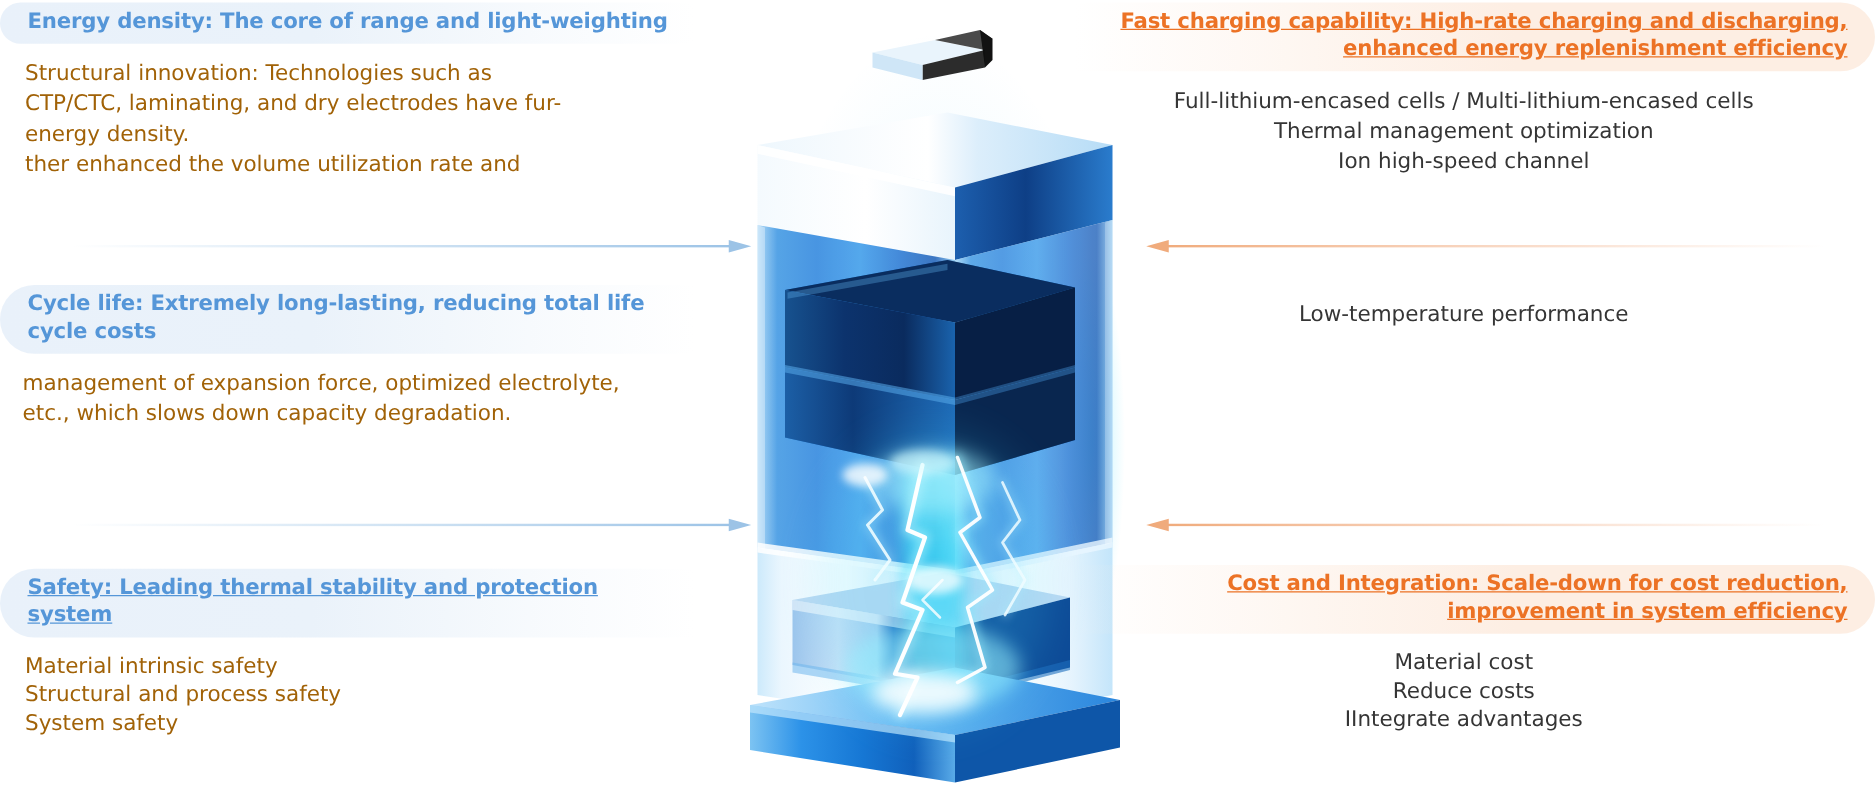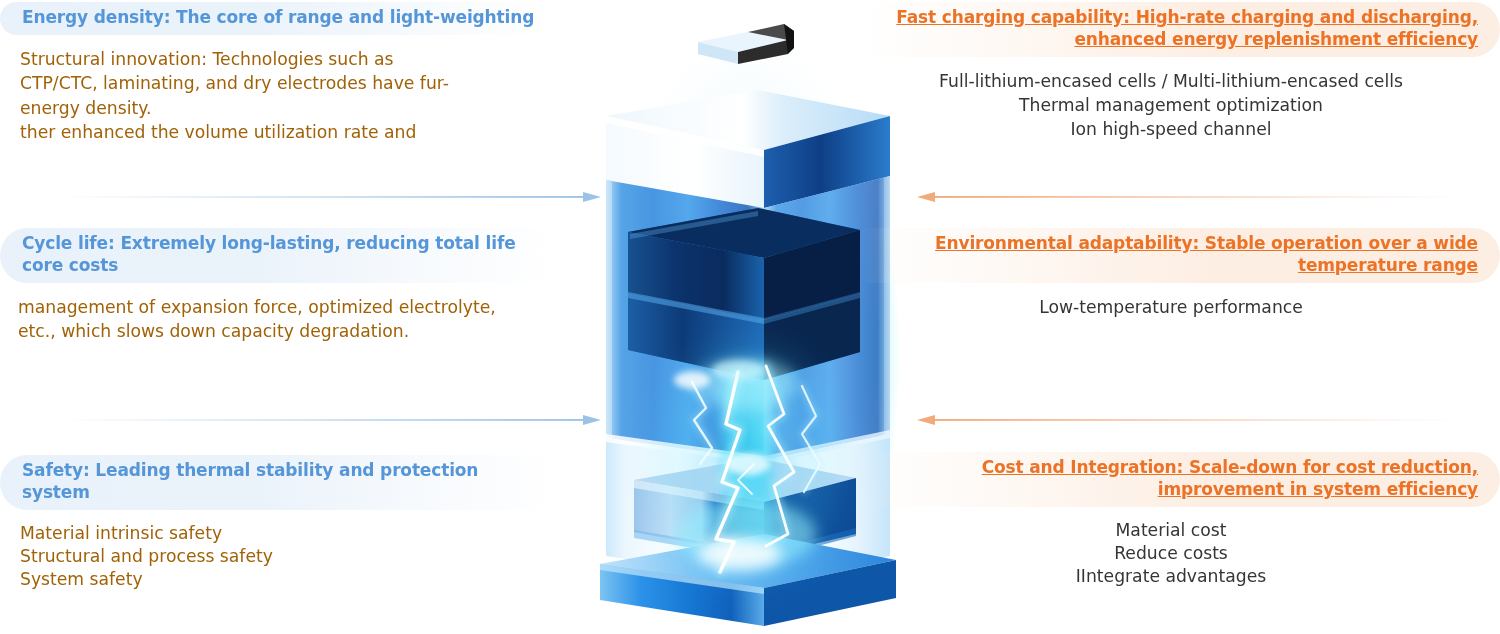--- a/index.html
+++ b/index.html
@@ -115,21 +115,21 @@
       </linearGradient>
     </defs>
     <rect x="0" y="6" width="528" height="1.9" fill="url(#gradL1)"></rect>
     <polygon points="525,2 543,7 525,12" fill="#9cc3e6"></polygon>
   </svg>
 </div>
 
 <div class="block left" style="left:0px; top:228px; width:566px;">
   <div class="heading" style="width:555px;">
     <span class="pill"></span>
-    <span class="htext">Cycle life: Extremely long-lasting, reducing total life core costs</span>
+    <span class="htext">Cycle life: Extremely long-lasting, reducing total life cycle costs</span>
   </div>
   <div class="body" style="padding-left:18px;">
     <span class="ln">management of expansion force, optimized electrolyte,</span>
     <span class="ln">etc., which slows down capacity degradation.</span>
   </div>
 </div>
 
 <div class="arrow" style="left:58px; top:413px; width:543px;">
   <svg width="543" height="14" viewBox="0 0 543 14">
     <defs>
@@ -138,21 +138,21 @@
         <stop offset="38%" stop-color="#a8cbe9" stop-opacity="0.42"></stop>
         <stop offset="100%" stop-color="#9cc3e6" stop-opacity="1"></stop>
       </linearGradient>
     </defs>
     <rect x="0" y="6" width="528" height="1.9" fill="url(#gradL2)"></rect>
     <polygon points="525,2 543,7 525,12" fill="#9cc3e6"></polygon>
   </svg>
 </div>
 
 <div class="block left" style="left:0px; top:455px; width:566px;">
-  <div class="heading" style="width:555px;">
+  <div class="heading" style="width:555px;text-decoration:underline;">
     <span class="pill"></span>
     <span class="htext">Safety: Leading thermal stability and protection system</span>
   </div>
   <div class="body" style="line-height:1.36;">
     <span class="ln">Material intrinsic safety</span>
     <span class="ln">Structural and process safety</span>
     <span class="ln">System safety</span>
   </div>
 </div>
 
@@ -176,24 +176,20 @@
         <stop offset="62%" stop-color="#f3b894" stop-opacity="0.42"></stop>
         <stop offset="100%" stop-color="#f5c7ab" stop-opacity="0"></stop>
       </linearGradient>
     </defs>
     <rect x="17" y="6" width="528" height="1.9" fill="url(#gradR1)"></rect>
     <polygon points="20,2 2,7 20,12" fill="#f0ab7c"></polygon>
   </svg>
 </div>
 
 <div class="block right" style="right:0px; top:228px; width:640px;">
-  <div class="heading" style="width:640px;">
-    <span class="pill"></span>
-    <span class="htext">Environmental adaptability: Stable operation over a wide temperature range</span>
-  </div>
   <div class="body">
     <span class="ln">Low-temperature performance</span>
   </div>
 </div>
 
 <div class="arrow" style="left:915px; top:413px; width:545px;">
   <svg width="545" height="14" viewBox="0 0 545 14">
     <defs>
       <linearGradient id="gradR2" x1="0" y1="0" x2="1" y2="0">
         <stop offset="0%" stop-color="#f0ab7c" stop-opacity="1"></stop>

